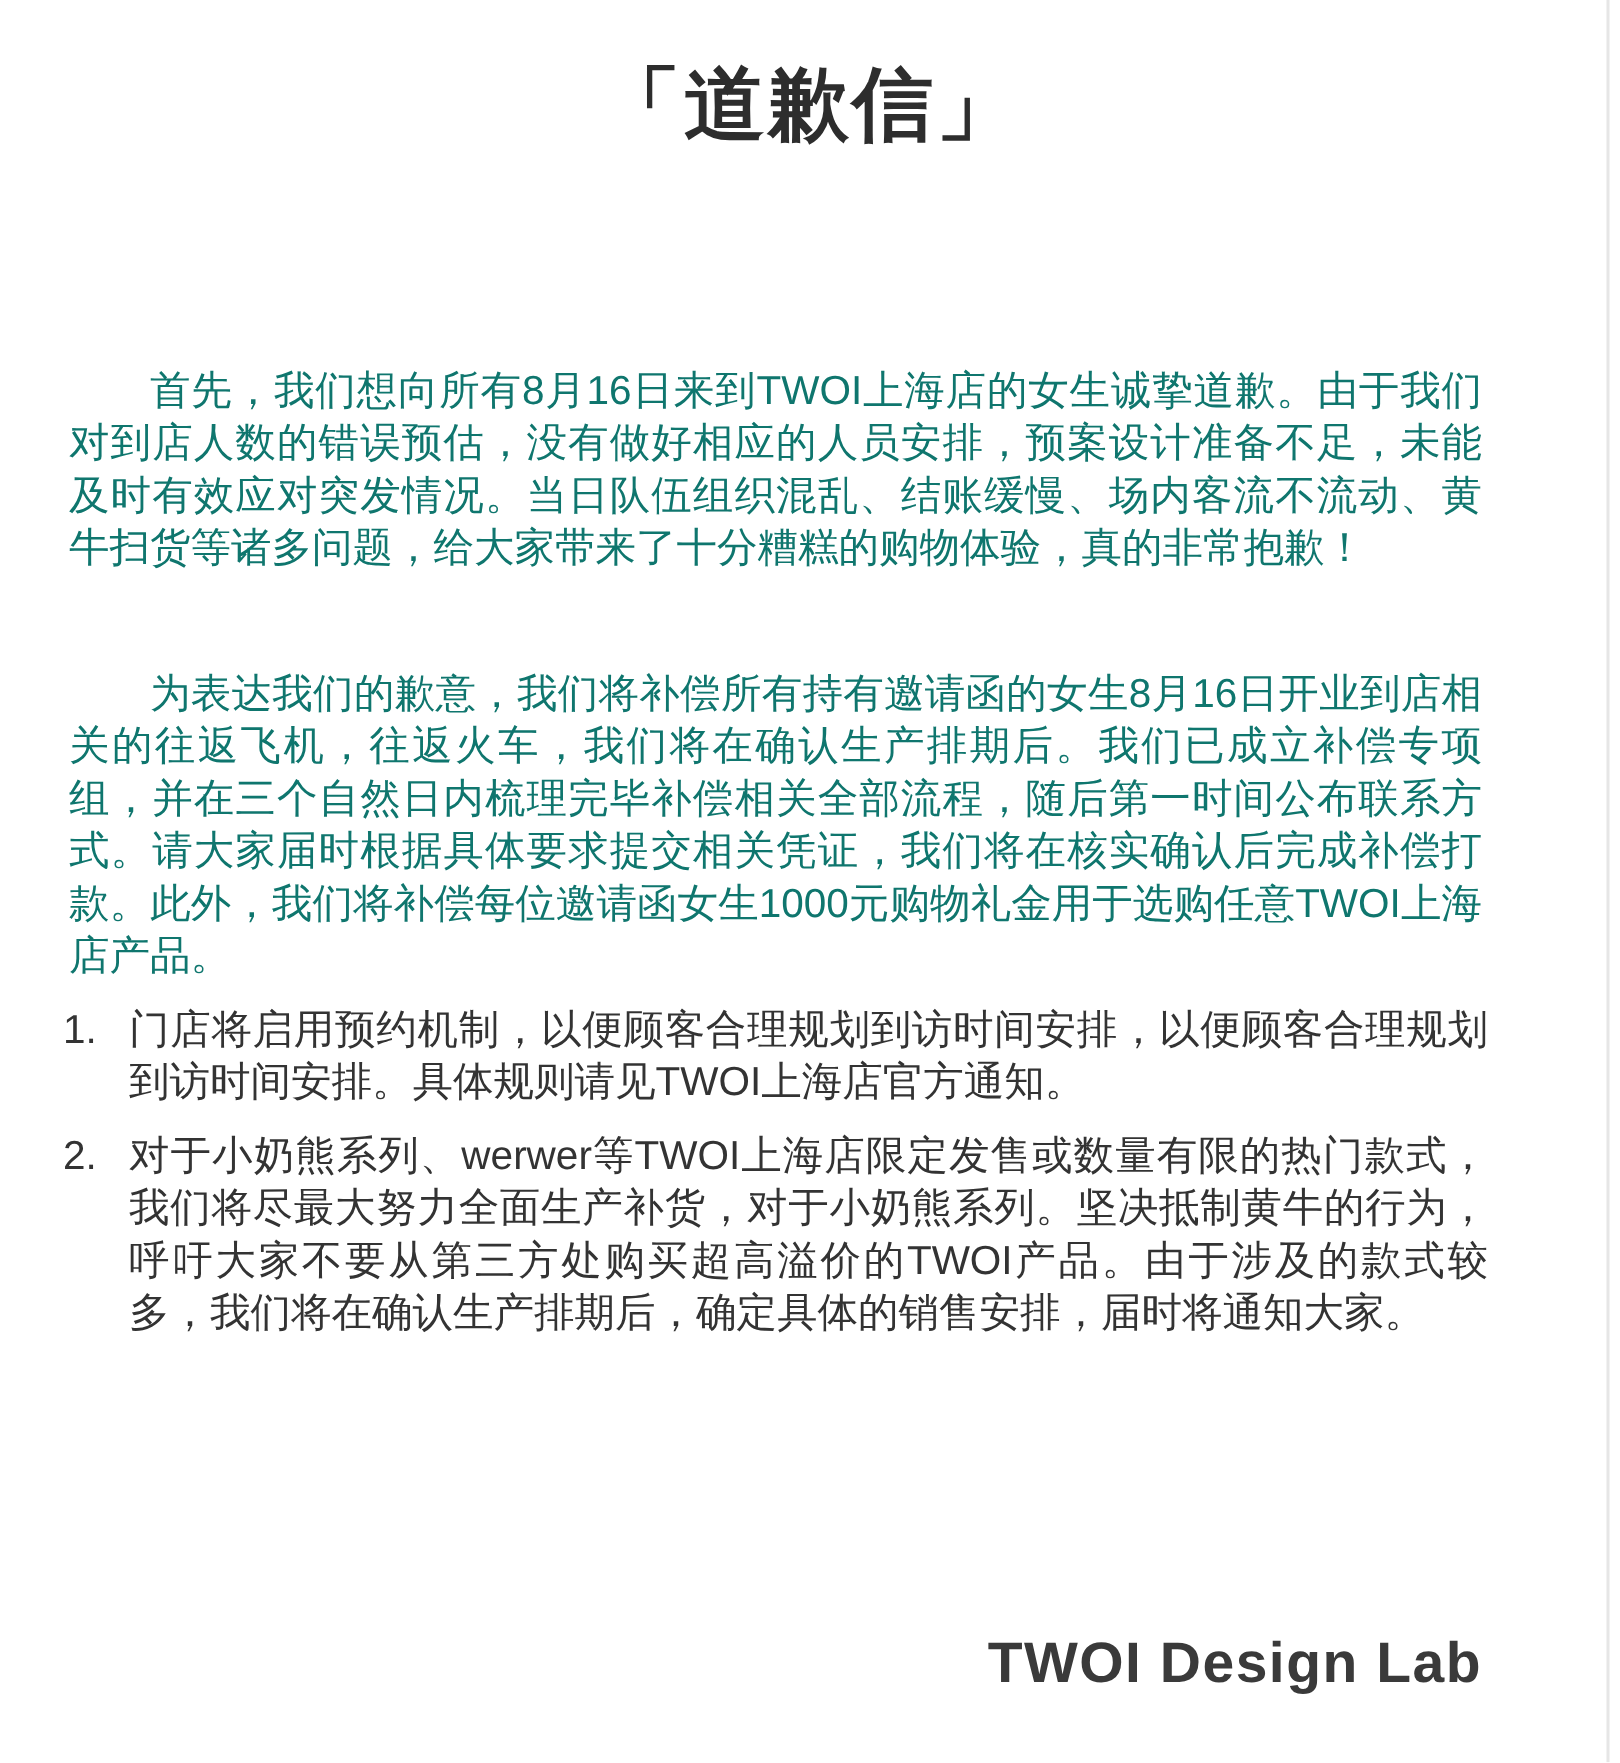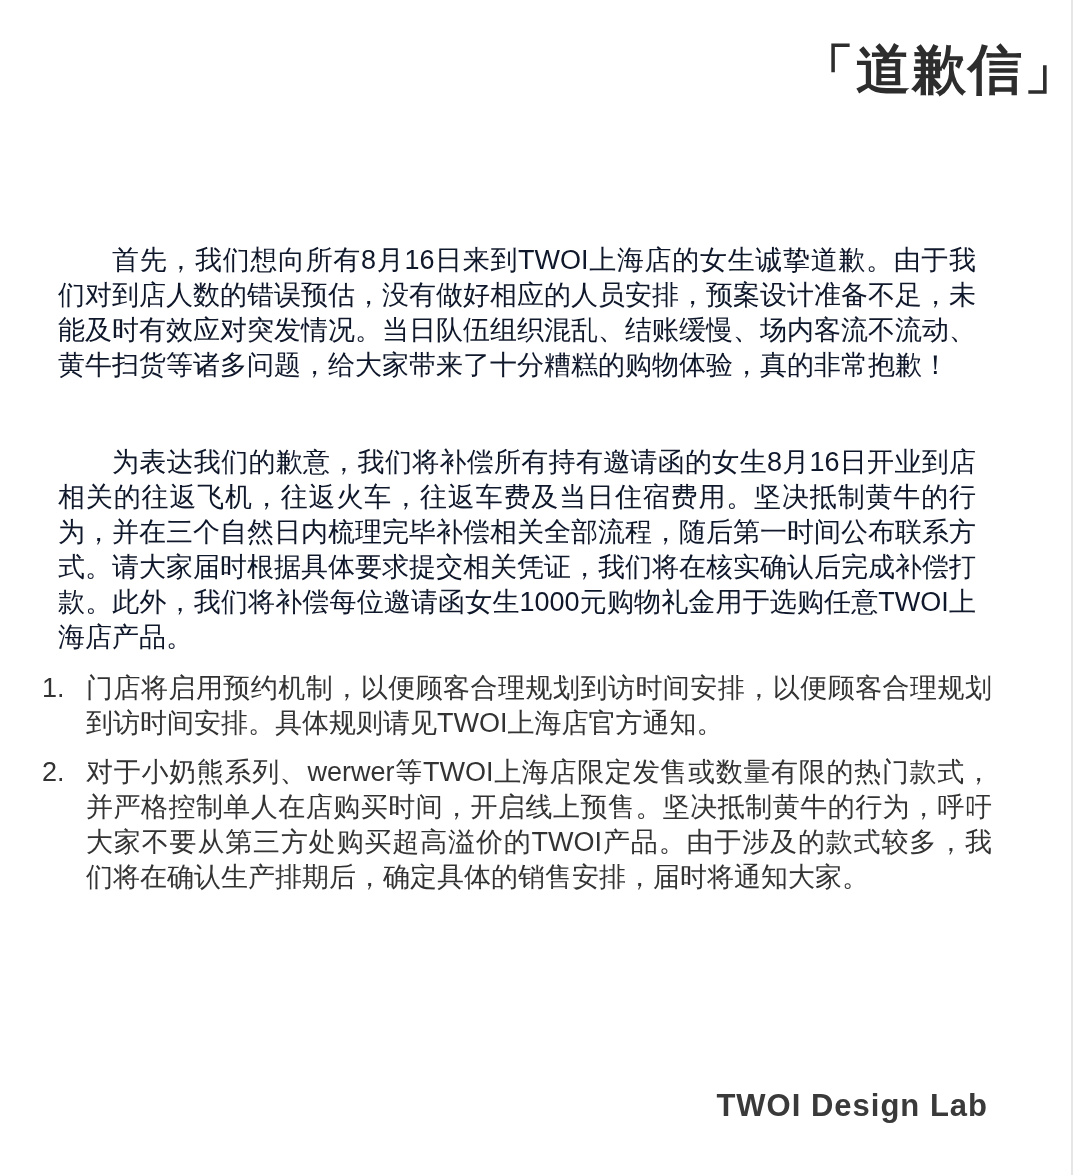--- a/index.html
+++ b/index.html
@@ -20,36 +20,36 @@
   .edge-line {
     position: absolute;
     top: 0;
     right: 7px;
     width: 2px;
     height: 100%;
     background: #e6e6e6;
   }
   .title {
     margin: 34px 0 0 0;
-    text-align: right;
+    text-align: center;
     font-size: 54px;
     font-weight: bold;
     color: #2d2d2d;
     letter-spacing: 2px;
   }
   .content {
     padding: 0 88px 0 42px;
   }
   .para {
     font-size: 27px;
     line-height: 35px;
     text-align: justify;
     text-indent: 2em;
-    margin: 16px;
-    color: #0f172a;
+    margin: 4px;
+    color: #0f766e;
   }
   .para-1 { margin-top: 136px; }
   .para-2 { margin-top: 62px; }
   .para-3 { margin-top: 86px; }
   .plan-list {
     margin: 10px 0 0 0;
     padding: 0;
     list-style: none;
   }
   .plan-item {
@@ -64,48 +64,48 @@
     text-align: left;
   }
   .plan-item .item-text {
     flex: 1;
     text-align: justify;
   }
   .footer {
     position: absolute;
     right: 92px;
     top: 1088px;
-    font-size: 31px;
+    font-size: 38px;
     font-weight: bold;
     letter-spacing: 1px;
     color: #3a3a3a;
   }
 </style>
 </head>
 <body>
 
 <div class="page">
 
   <h1 class="title">「道歉信」</h1>
 
   <div class="content">
 
     <p class="para para-1">首先，我们想向所有8月16日来到TWOI上海店的女生诚挚道歉。由于我们对到店人数的错误预估，没有做好相应的人员安排，预案设计准备不足，未能及时有效应对突发情况。当日队伍组织混乱、结账缓慢、场内客流不流动、黄牛扫货等诸多问题，给大家带来了十分糟糕的购物体验，真的非常抱歉！</p>
 
-    <p class="para para-2">为表达我们的歉意，我们将补偿所有持有邀请函的女生8月16日开业到店相关的往返飞机，往返火车，往返车费及当日住宿费用。坚决抵制黄牛的行为，并在三个自然日内梳理完毕补偿相关全部流程，随后第一时间公布联系方式。请大家届时根据具体要求提交相关凭证，我们将在核实确认后完成补偿打款。此外，我们将补偿每位邀请函女生1000元购物礼金用于选购任意TWOI上海店产品。</p>
+    <p class="para para-2">为表达我们的歉意，我们将补偿所有持有邀请函的女生8月16日开业到店相关的往返飞机，往返火车，我们将在确认生产排期后。我们已成立补偿专项组，并在三个自然日内梳理完毕补偿相关全部流程，随后第一时间公布联系方式。请大家届时根据具体要求提交相关凭证，我们将在核实确认后完成补偿打款。此外，我们将补偿每位邀请函女生1000元购物礼金用于选购任意TWOI上海店产品。</p>
 
 
     <ol class="plan-list">
       <li class="plan-item">
         <span class="num">1.</span>
         <span class="item-text">门店将启用预约机制，以便顾客合理规划到访时间安排，以便顾客合理规划到访时间安排。具体规则请见TWOI上海店官方通知。</span>
       </li>
       <li class="plan-item">
         <span class="num">2.</span>
-        <span class="item-text">对于小奶熊系列、werwer等TWOI上海店限定发售或数量有限的热门款式，并严格控制单人在店购买时间，开启线上预售。坚决抵制黄牛的行为，呼吁大家不要从第三方处购买超高溢价的TWOI产品。由于涉及的款式较多，我们将在确认生产排期后，确定具体的销售安排，届时将通知大家。</span>
+        <span class="item-text">对于小奶熊系列、werwer等TWOI上海店限定发售或数量有限的热门款式，我们将尽最大努力全面生产补货，对于小奶熊系列。坚决抵制黄牛的行为，呼吁大家不要从第三方处购买超高溢价的TWOI产品。由于涉及的款式较多，我们将在确认生产排期后，确定具体的销售安排，届时将通知大家。</span>
       </li>
     </ol>
 
   </div>
 
   <div class="footer">TWOI Design Lab</div>
 
   <div class="edge-line"></div>
 
 </div>

